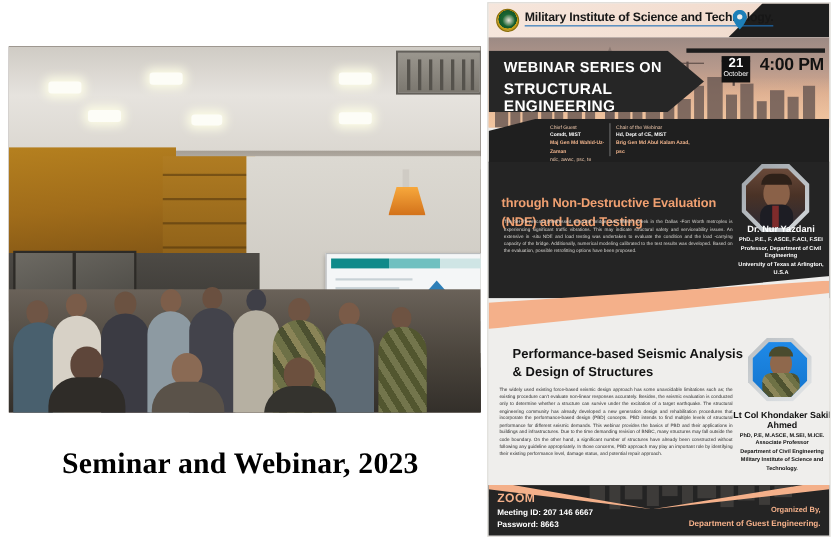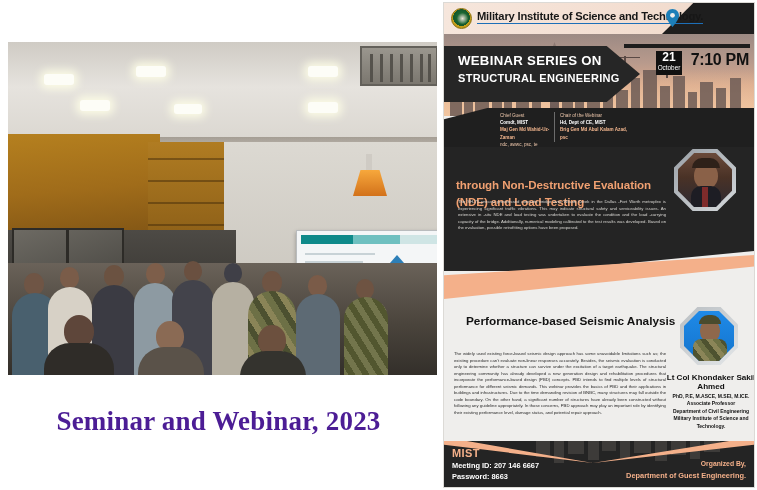--- a/index.html
+++ b/index.html
@@ -92,21 +92,21 @@
     position:absolute;left:268px;bottom:0;width:170px;height:54px;
     background:linear-gradient(180deg,#8e8a83 0%,#6d6962 18%,#3a3833 60%,#26241f 100%);
     transform:skewX(-12deg);transform-origin:bottom left;
   }
   .bottle{position:absolute;width:6px;height:20px;border-radius:2px;
     background:linear-gradient(180deg,#dfe9ee,#9fc1d0);}
 
   
   .caption{
     position:absolute;left:0;top:406px;width:437px;text-align:center;
-    font-family:"Liberation Serif", serif;font-weight:bold;font-size:27px;color:#4c1d95;
+    font-family:"Liberation Serif", serif;font-weight:bold;font-size:27px;color:#000000;
     letter-spacing:.2px;
   }
 
   
   .poster{
     position:absolute;left:443px;top:2px;width:312px;height:486px;
     background:#efeeec;overflow:hidden;border:1px solid #dcdad6;
   }
   
   .p-head{
@@ -144,21 +144,21 @@
   .bldg{position:absolute;bottom:0;background:#6c5a55;opacity:.85;}
   .burj{position:absolute;left:106px;bottom:0;width:9px;height:74px;
     background:linear-gradient(180deg,#8d7a73,#6c5a55);
     clip-path:polygon(50% 0,100% 16%,100% 100%,0 100%,0 16%);}
   .crane{position:absolute;background:#5a4a45;}
   .p-arrow{
     position:absolute;left:0;top:12px;width:196px;height:56px;background:#262626;
     clip-path:polygon(0 0,83% 0,100% 50%,83% 100%,0 100%);
   }
   .p-arrow-t1{position:absolute;left:14px;top:7px;color:#fff;font-size:13.2px;font-weight:bold;letter-spacing:.3px;}
-  .p-arrow-t2{position:absolute;left:14px;top:26px;color:#fff;font-size:11px;font-weight:bold;letter-spacing:.3px;}
+  .p-arrow-t2{position:absolute;left:14px;top:26px;color:#fff;font-size:14px;font-weight:bold;letter-spacing:.3px;}
   .p-timebar{position:absolute;right:4px;top:10px;width:126px;height:4px;background:#1d1d1d;}
   .p-datebox{
     position:absolute;right:72px;top:17px;width:26px;height:24px;background:#111;
     text-align:center;color:#fff;
   }
   .p-date-d{font-size:12px;font-weight:bold;line-height:13px;}
   .p-date-m{font-size:6.4px;line-height:8px;}
   .p-time{position:absolute;right:5px;top:17px;font-size:16px;font-weight:bold;color:#111;letter-spacing:-.3px;}
 
   
@@ -403,21 +403,21 @@
 
       <div class="p-arrow">
         <div class="p-arrow-t1">WEBINAR SERIES ON</div>
         <div class="p-arrow-t2">STRUCTURAL ENGINEERING</div>
       </div>
       <div class="p-timebar"></div>
       <div class="p-datebox">
         <div class="p-date-d">21</div>
         <div class="p-date-m">October</div>
       </div>
-      <div class="p-time">7:10 PM</div>
+      <div class="p-time">4:00 PM</div>
     </div>
 
     <div class="p-guest">
       <div class="gcol" style="left:56px;width:54px;">
         <div style="color:#f0c9ad">Chief Guest</div>
         <b>Comdt, MIST</b><br>
         <b style="color:#f3b68e">Maj Gen Md Wahid-Uz-Zaman</b><br>
         <span>ndc, awwc, psc, te</span>
       </div>
       <div class="gdiv"></div>
@@ -435,35 +435,42 @@
           <span style="position:absolute;left:13px;top:33px;width:30px;height:24px;background:#1d1d24;border-radius:10px 10px 0 0;"></span>
           <span style="position:absolute;left:24px;top:34px;width:6px;height:20px;background:#7e2b2b;"></span>
           <span style="position:absolute;left:14px;top:5px;width:28px;height:10px;background:#2e2119;border-radius:12px 12px 0 0;"></span>
         </div>
       </div>
       <div class="p-title">
         <br>
         <span>through Non-Destructive Evaluation (NDE) and Load Testing</span>
       </div>
       <div class="p-abs1">The SH-75 precast prestressed concrete bridge over Wilson Creek in the Dallas -Fort Worth metroplex is experiencing significant traffic vibrations. This may indicate structural safety and serviceability issues. An extensive in -situ NDE and load testing was undertaken to evaluate the condition and the load -carrying capacity of the bridge. Additionally, numerical modeling calibrated to the test results was developed. Based on the evaluation, possible retrofitting options have been proposed.</div>
+      <div class="p-spk1">
+        <div class="nm">Dr. Nur Yazdani</div>
+        <div class="ln">PhD., P.E., F. ASCE, F.ACI, F.SEI</div>
+        <div class="ln">Professor, Department of Civil Engineering</div>
+        <div class="ln">University of Texas at Arlington, U.S.A</div>
+      </div>
     </div>
     <div class="p-sec1-cut"></div>
     <div class="p-peach"></div>
 
     <div class="p-sec2">
       <div class="ph-oct2">
         <div class="ph-oct2-in">
           <span class="face" style="left:16px;top:8px;width:20px;height:23px;background:#8f684c;"></span>
           <span style="position:absolute;left:9px;top:28px;width:34px;height:24px;
                 background:repeating-linear-gradient(52deg,#6e7145 0 5px,#4e5230 5px 10px,#8b8558 10px 15px);border-radius:8px 8px 0 0;"></span>
           <span style="position:absolute;left:15px;top:4px;width:22px;height:9px;background:#4a4b2e;border-radius:10px 10px 0 0;"></span>
         </div>
       </div>
       <div class="p-title2">
         <span>Performance-based Seismic Analysis</span><br>
+        <span>&amp; Design of Structures</span>
       </div>
       <div class="p-abs2">The widely used existing force-based seismic design approach has some unavoidable limitations such as; the existing procedure can't evaluate non-linear responses accurately. Besides, the seismic evaluation is conducted only to determine whether a structure can survive under the excitation of a target earthquake. The structural engineering community has already developed a new generation design and rehabilitation procedures that incorporate the performance-based design (PBD) concepts. PBD intends to find multiple levels of structural performance for different seismic demands. This webinar provides the basics of PBD and their applications in buildings and infrastructures. Due to the time demanding revision of BNBC, many structures may fall outside the code boundary. On the other hand, a significant number of structures have already been constructed without following any guideline appropriately. In those concerns, PBD approach may play an important role by identifying their existing performance level, damage status, and potential repair approach.</div>
       <div class="p-spk2">
         <div class="nm">Lt Col Khondaker Sakil Ahmed</div>
         <div class="ln">PhD, P.E, M.ASCE, M.SEI, M.ICE.</div>
         <div class="ln">Associate Professor</div>
         <div class="ln">Department of Civil Engineering</div>
         <div class="ln">Military Institute of Science and Technology.</div>
       </div>
     </div>
@@ -475,21 +482,21 @@
       <span class="fb" style="left:124px;width:16px;height:13px;"></span>
       <span class="fb" style="left:144px;width:11px;height:19px;"></span>
       <span class="fb" style="left:158px;width:14px;height:10px;"></span>
       <span class="fb" style="left:176px;width:10px;height:17px;"></span>
       <span class="fb" style="left:190px;width:17px;height:12px;"></span>
       <span class="fb" style="left:211px;width:12px;height:20px;"></span>
       <span class="fb" style="left:227px;width:15px;height:14px;"></span>
       <span class="fb" style="left:246px;width:10px;height:18px;"></span>
       <span class="fb" style="left:260px;width:16px;height:11px;"></span>
       <div class="p-foot-peach"></div>
-      <div class="p-zoom">MIST</div>
+      <div class="p-zoom">ZOOM</div>
       <div class="p-mid">Meeting ID: 207 146 6667</div>
       <div class="p-pwd">Password: 8663</div>
       <div class="p-org1">Organized By,</div>
       <div class="p-org2">Department of Guest Engineering.</div>
     </div>
 
   </div>
 </div>
 
 </body></html>

